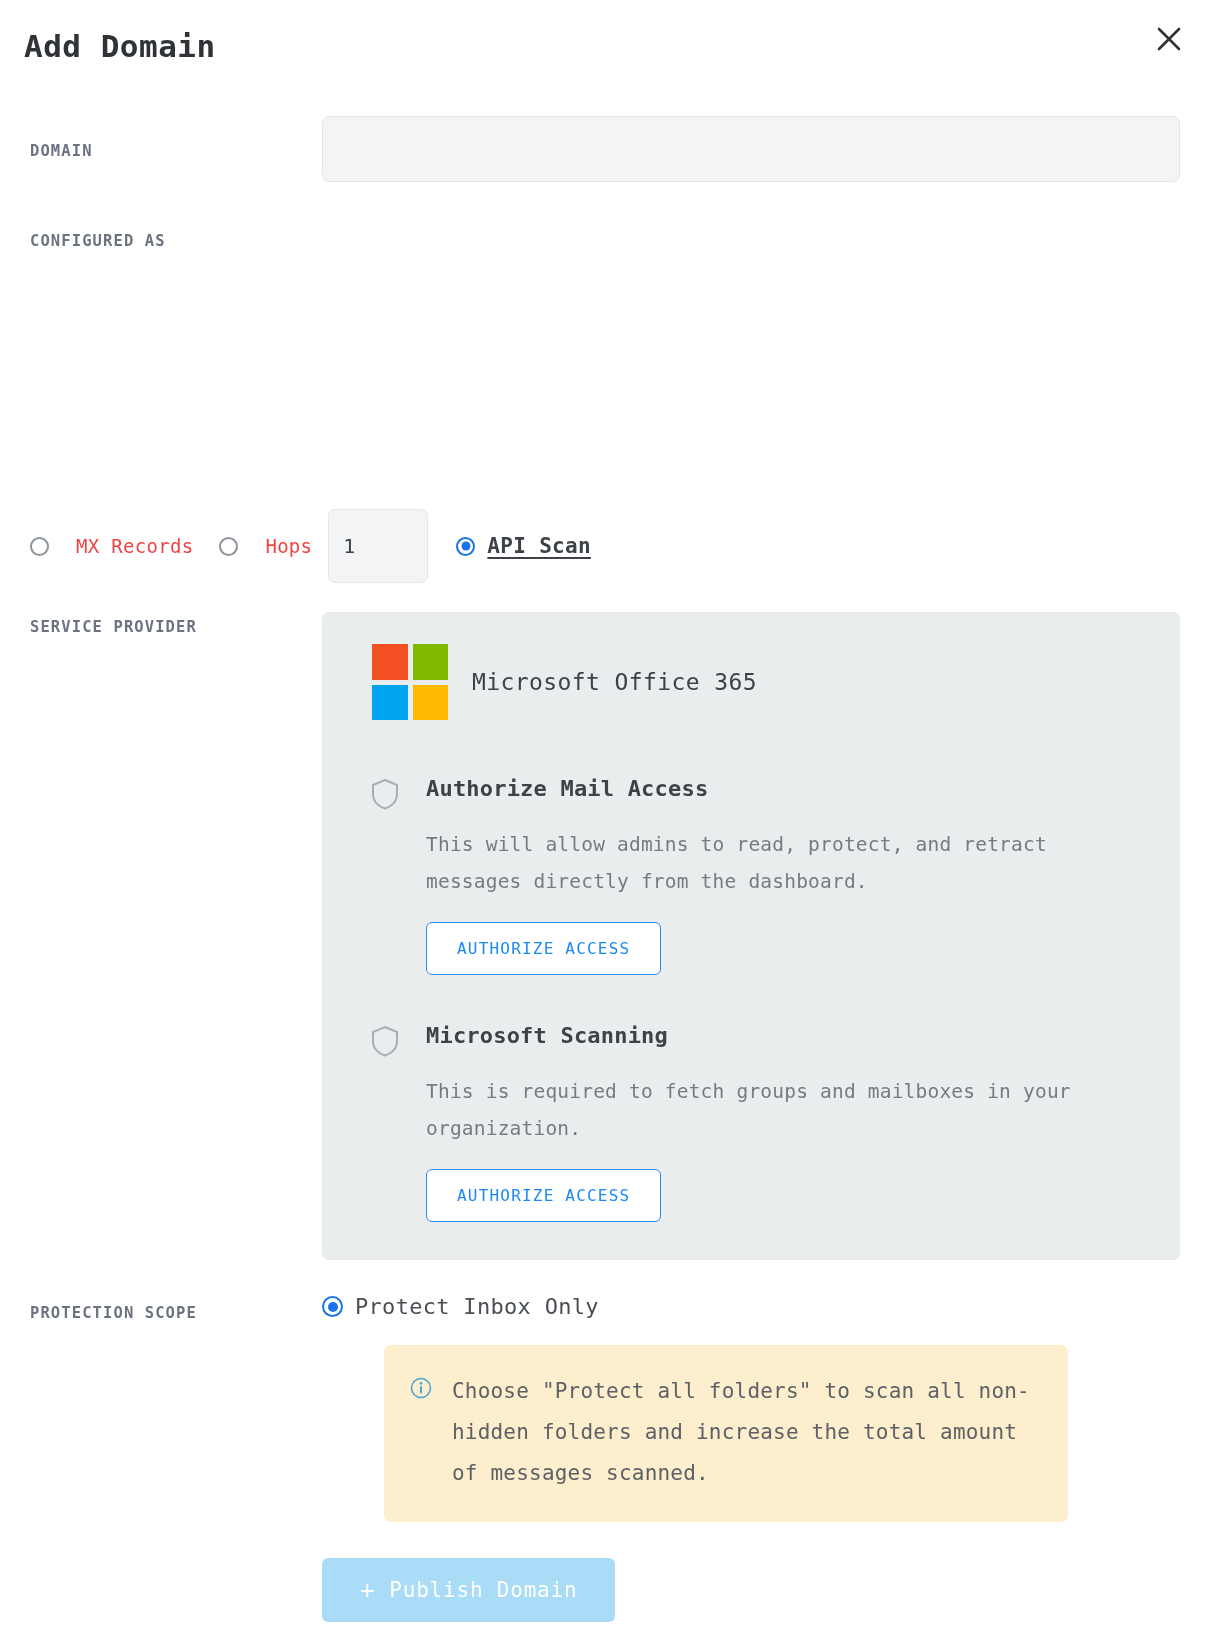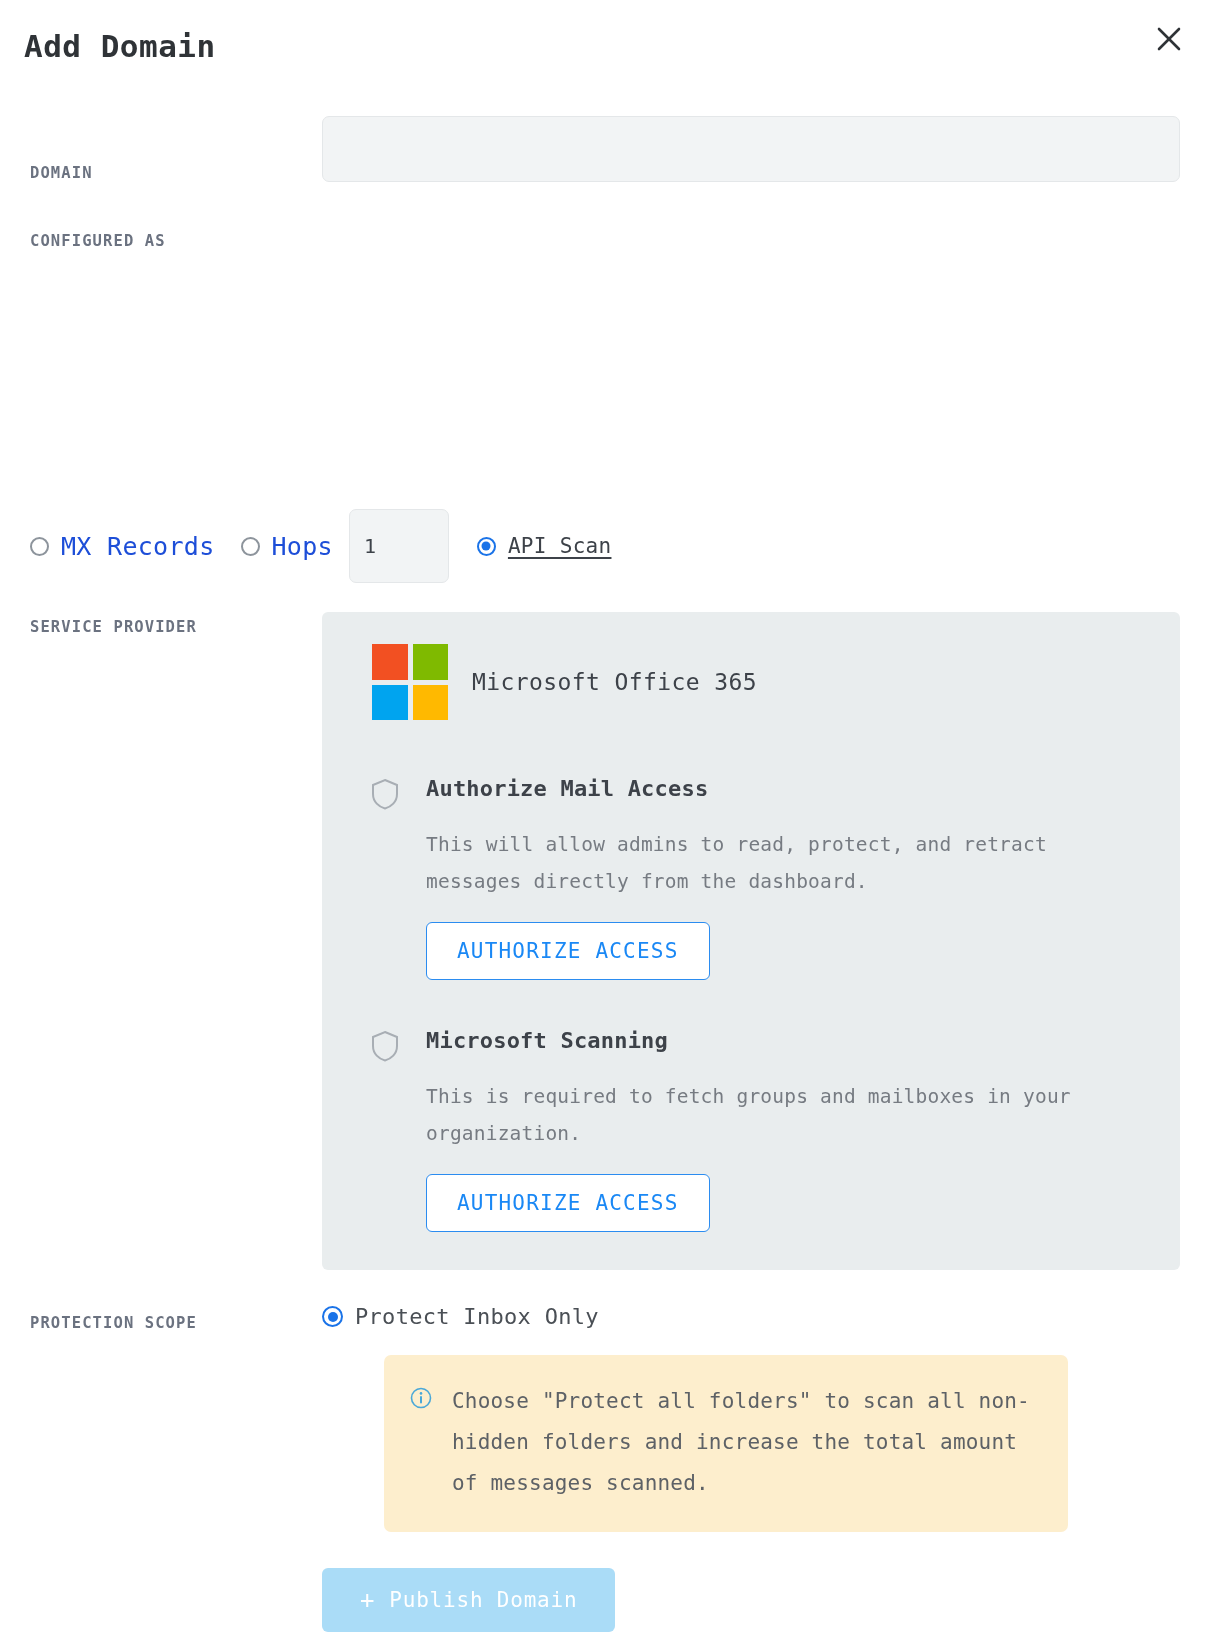--- a/index.html
+++ b/index.html
@@ -61,21 +61,21 @@
     color: #6b7280;
     font-weight: bold;
     text-transform: uppercase;
     padding-top: 6px;
   }
   .row-field {
     flex: 1 1 auto;
   }
 
   
-  .domain-row { margin-bottom: 34px; align-items: flex-end; }
+  .domain-row { margin-bottom: 34px; }
   .domain-row .row-label { padding-top: 26px; }
   .domain-input {
     width: 100%;
     height: 66px;
     background: #f2f4f5;
     border: 1px solid #e4e7e9;
     border-radius: 7px;
     font-family: inherit;
     font-size: 18px;
     color: #3d4249;
@@ -114,24 +114,25 @@
   .radio-mark.checked::after {
     content: "";
     position: absolute;
     left: 50%; top: 50%;
     transform: translate(-50%, -50%);
     width: 9px; height: 9px;
     border-radius: 50%;
     background: #1a73e8;
   }
   .radio-text {
-    font-size: 25px;
-    color: #1d4ed8;
+    font-size: 19px;
+    color: #ef4444;
     letter-spacing: 0.3px;
     white-space: nowrap;
+    margin-left: 15px;
   }
   .hops-input {
     width: 100px;
     height: 74px;
     background: #f2f4f5;
     border: 1px solid #e4e7e9;
     border-radius: 7px;
     font-family: inherit;
     font-size: 20px;
     color: #3d4249;
@@ -207,21 +208,21 @@
     margin-bottom: 22px;
   }
   .auth-btn {
     margin-left: 78px;
     display: inline-block;
     background: #ffffff;
     border: 1px solid #2b8cf0;
     border-radius: 6px;
     color: #1a88f5;
     font-family: inherit;
-    font-size: 21px;
+    font-size: 16px;
     letter-spacing: 1.2px;
     padding: 16px 30px;
     cursor: pointer;
   }
 
   
   .scope-row { margin-top: 34px; }
   .scope-row .row-label { padding-top: 10px; }
   .scope-opt {
     display: flex;
@@ -325,21 +326,21 @@
           <span class="radio-text">MX Records</span>
         </div>
 
         <div class="radio-opt" style="margin-right:14px;">
           <span class="radio-mark"></span>
           <span class="radio-text">Hops</span>
         </div>
 
         <input class="hops-input" type="text" value="1" style="">
 
-        <div class="radio-opt" style="margin-right:0;">
+        <div class="radio-opt" style="margin-right:0;font-weight:bold;">
           <span class="radio-mark checked"></span>
           <span class="api-scan-label">API Scan</span>
         </div>
 
       </div>
     </div>
   </div>
 
   <div class="row provider-row">
     <div class="row-label">SERVICE PROVIDER</div>

